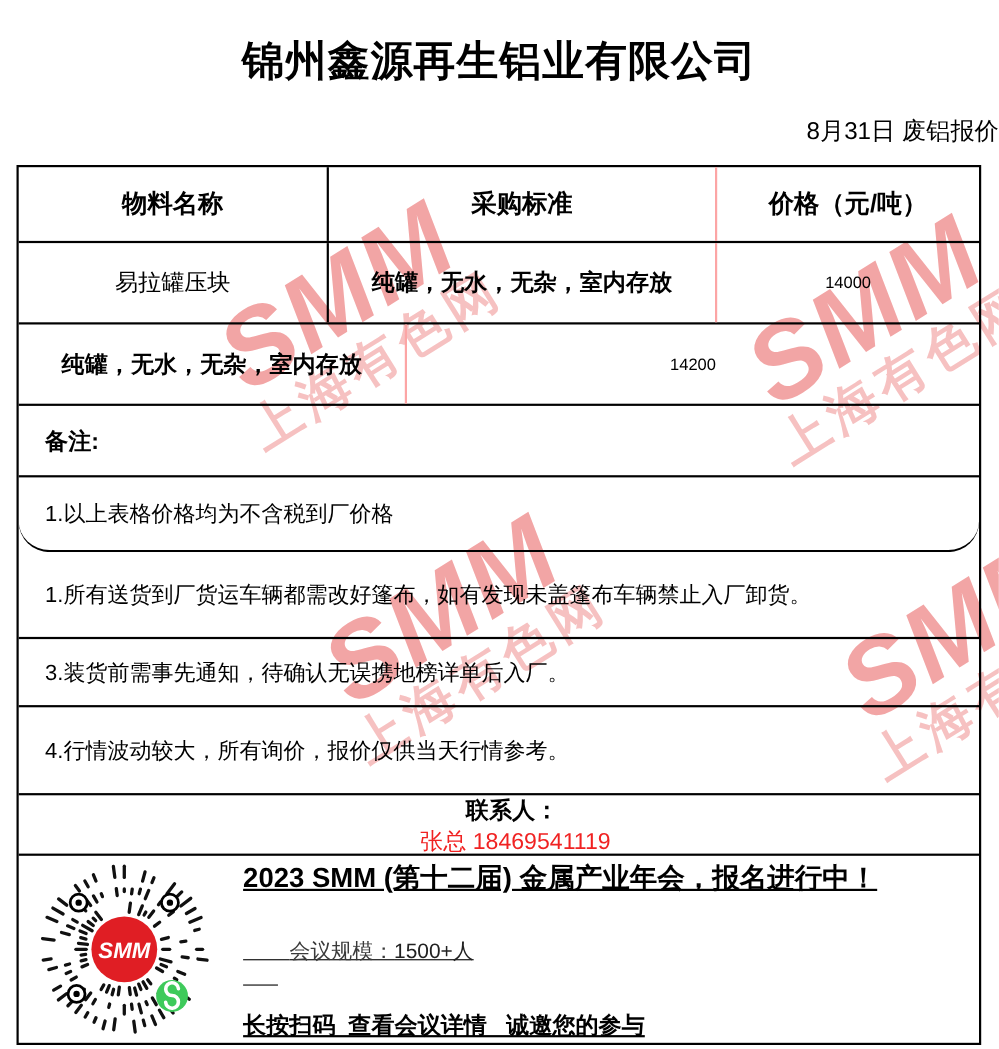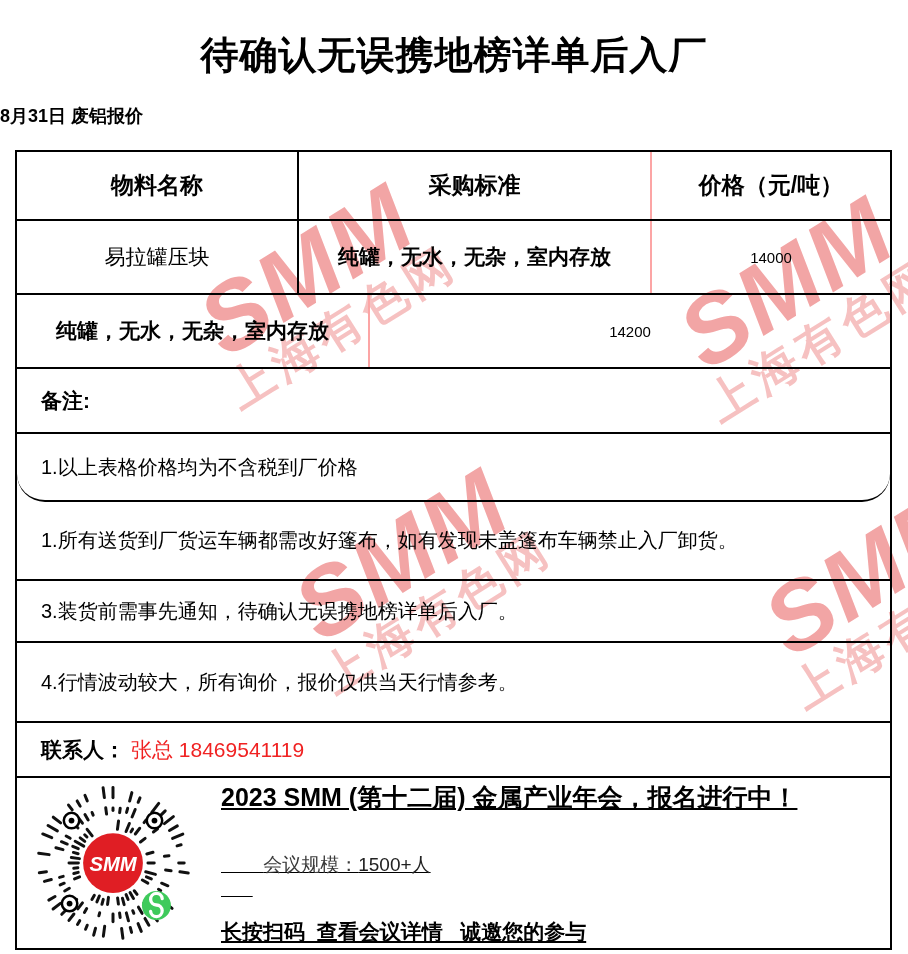--- a/index.html
+++ b/index.html
@@ -22,42 +22,42 @@
   .wm1{left:160px;top:225px;}
   .wm2{left:640px;top:238px;}
   .wm3{left:255px;top:510px;}
   .wm4{left:725px;top:525px;}
   
   .title{
     position:absolute;z-index:1;left:0;right:0;top:30px;text-align:center;
     font-size:38px;font-weight:bold;color:#000;letter-spacing:1px;
   }
   .subtitle{
-    position:absolute;z-index:1;left:0;right:0;top:104px;text-align:left;
-    font-size:18px;font-weight:bold;color:#000;
+    position:absolute;z-index:1;left:0;right:0;top:104px;text-align:right;
+    font-size:22px;font-weight:normal;color:#000;
   }
   
   .doc-table{
     position:absolute;z-index:1;left:15px;top:150px;width:873px;
     border:2px solid #000;background:transparent;
   }
   .tr{display:flex;border-bottom:2px solid #000;align-items:stretch;}
   .tr:last-child{border-bottom:none;}
   .cell{display:flex;align-items:center;justify-content:center;color:#000;text-align:center;}
   .c1{width:280px;border-right:2px solid #000;}
   .c2{width:351px;border-right:2px solid #fca5a5;}
   .c3{flex:1;border-radius:24px;}
   .h-head{height:67px;}
   .h-row{height:72px;}
   .h-bz{height:63px;}
   .h-n1{height:66px;border-radius:28px;}
   .h-n2{height:77px;}
   .h-n3{height:60px;}
   .h-n4{height:78px;}
-  .h-ct{height:53px;}
+  .h-ct{height:53px;flex-direction:column;}
   .h-ft{height:170px;}
   .th{font-size:23px;font-weight:bold;}
   .td-material{font-size:21px;}
   .td-standard{font-size:21px;font-weight:bold;}
   .td-price{font-size:15px;}
   .full{padding-left:24px;display:flex;align-items:center;}
   .note-text{font-size:20px;color:#000;}
   .bz-label{font-size:21px;font-weight:bold;color:#000;}
   .contact-label{font-size:21px;font-weight:bold;color:#000;white-space:pre;}
   .contact-value{font-size:21px;color:var(--contact-red,#f02222);margin-left:6px;}
@@ -85,21 +85,21 @@
   <div class="wm wm3">
     <div class="wm-l1">SMM</div>
     <div class="wm-l2">上海有色网</div>
   </div>
   <div class="wm wm4">
     <div class="wm-l1">SMM</div>
     <div class="wm-l2">上海有色网</div>
   </div>
 </div>
 
-<div class="title">待确认无误携地榜详单后入厂</div>
+<div class="title">锦州鑫源再生铝业有限公司</div>
 <div class="subtitle">8月31日 废铝报价</div>
 
 <div class="doc-table">
 
   <div class="tr h-head">
     <div class="cell c1 th">物料名称</div>
     <div class="cell c2 th">采购标准</div>
     <div class="cell c3 th">价格（元/吨）</div>
   </div>
 

